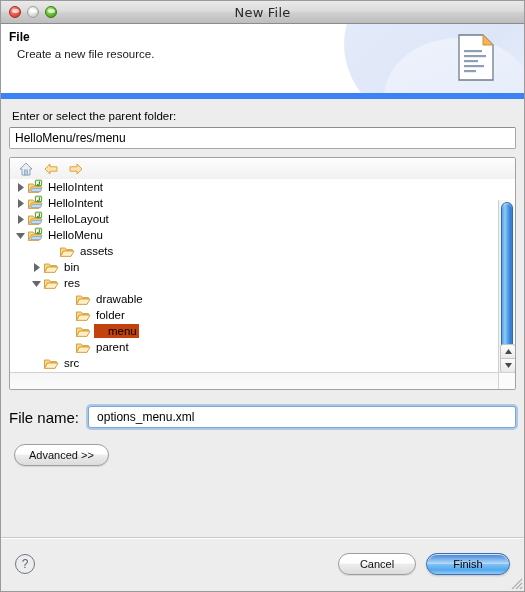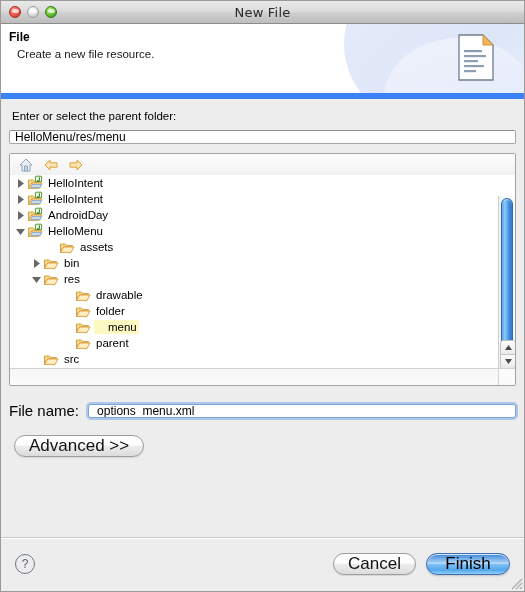--- a/index.html
+++ b/index.html
@@ -90,21 +90,21 @@
   }
 
   
   #body { position: relative; padding: 0 8px; }
   .field-label {
     font-size: 11.5px; color: #000;
     margin: 11px 0 5px 3px;
   }
   .text-input {
     box-sizing: border-box;
-    width: 100%; height: 14px;
+    width: 100%; height: 22px;
     font-family: "Liberation Sans", sans-serif;
     font-size: 12px; color: #000;
     padding: 2px 5px;
     border: 1px solid #a7a7a7;
     border-top-color: #8e8e8e;
     border-radius: 2px;
     background: #fff;
     outline: none;
   }
   .text-input.focused {
@@ -146,21 +146,21 @@
     white-space: nowrap;
   }
   .twisty {
     width: 13px; height: 16px; flex: 0 0 13px;
     display: flex; align-items: center; justify-content: center;
   }
   .twisty svg { display:block; }
   .row-icon { width: 16px; height: 16px; flex: 0 0 16px; margin-right: 3px; }
   .row-label { padding: 0 2px; line-height: 14px; }
   .tree-row.selected .row-label {
-    background: #fef9c3; color: #000; padding-left: 14px;
+    background: #c2410c; color: #000; padding-left: 14px;
   }
 
   
   #vscroll {
     position: absolute; right: 0; top: 21px; bottom: 16px; width: 16px;
     background: linear-gradient(to right,#f2f2f2,#fbfbfb);
     border-left: 1px solid #cfcfcf;
   }
   #vthumb {
     position: absolute; left: 2px; right: 2px; top: 2px; height: 180px;
@@ -200,21 +200,21 @@
   #filename-row {
     display: flex; align-items: center;
     margin-top: 16px; gap: 9px;
   }
   #filename-label { font-size: 15px; color:#000; white-space:nowrap; }
   #filename-input { flex: 1; padding-left: 8px; }
 
   
   .pill-btn {
     font-family: "Liberation Sans", sans-serif;
-    font-size: 17px; color: #111;
+    font-size: 11px; color: #111;
     height: 22px; padding: 0 14px;
     border-radius: 11px;
     border: 1px solid #9e9e9e;
     background: linear-gradient(to bottom,#ffffff 0%,#fdfdfd 45%,#ececec 52%,#dcdcdc 100%);
     box-shadow: 0 1px 1px rgba(0,0,0,0.10);
     cursor: default;
   }
   #advanced-btn { margin-top: 16px; margin-left: 5px; }
 
   #divider {
@@ -350,21 +350,21 @@
                   <path fill="#676767" d="M2 0 L8 4.5 L2 9 Z"></path>
                 </svg>
               </div>
               <svg viewBox="0 0 16 16" class="row-icon">
                 <path d="M1.5 5 H6.3 L7.6 6.6 H13.4 V8 H4.6 L1.5 13.4 Z" fill="#fbd78b" stroke="#d39a33" stroke-width=".9" stroke-linejoin="round"></path>
                 <path d="M4.6 8 H15 L12 13.4 H1.5 Z" fill="#fdeec4" stroke="#d39a33" stroke-width=".9" stroke-linejoin="round"></path>
                 <path d="M5 9.6 H14.6 L13.4 12.6 H3.8 Z" fill="#c9dcf2" stroke="#7d9cc2" stroke-width=".8"></path>
                 <rect x="8.4" y="1.2" width="6.2" height="5.4" fill="#eef7e6" stroke="#4f9b2e" stroke-width="1" rx=".6"></rect>
                 <path d="M12.4 2.3 V5 a1 1 0 0 1 -2 0" fill="none" stroke="#2f7a16" stroke-width="1"></path>
               </svg>
-              <span class="row-label">AndroidDay</span>
+              <span class="row-label">HelloLayout</span>
             </div>
             <div class="tree-row">
               <div style="flex: 0 0 4px; height: 16px;"></div>
               <div class="twisty">
                 <svg viewBox="0 0 9 9" width="9" height="9">
                   <path fill="#676767" d="M0 2 H9 L4.5 8 Z"></path>
                 </svg>
               </div>
               <svg viewBox="0 0 16 16" class="row-icon">
                 <path d="M1.5 5 H6.3 L7.6 6.6 H13.4 V8 H4.6 L1.5 13.4 Z" fill="#fbd78b" stroke="#d39a33" stroke-width=".9" stroke-linejoin="round"></path>

